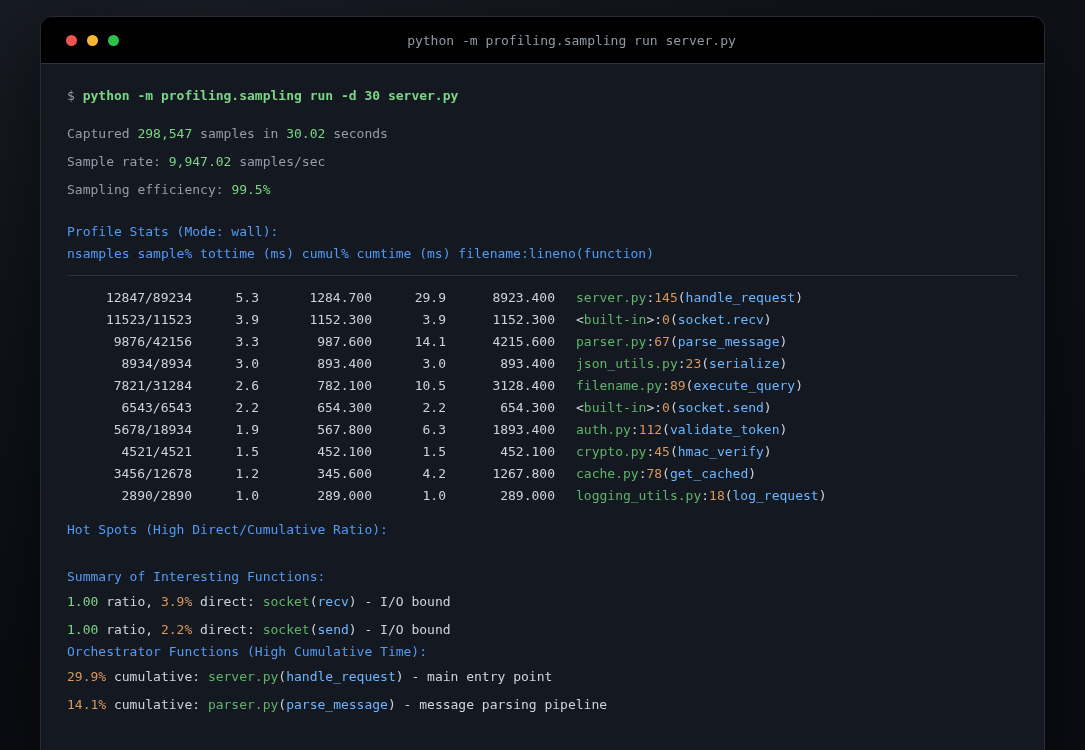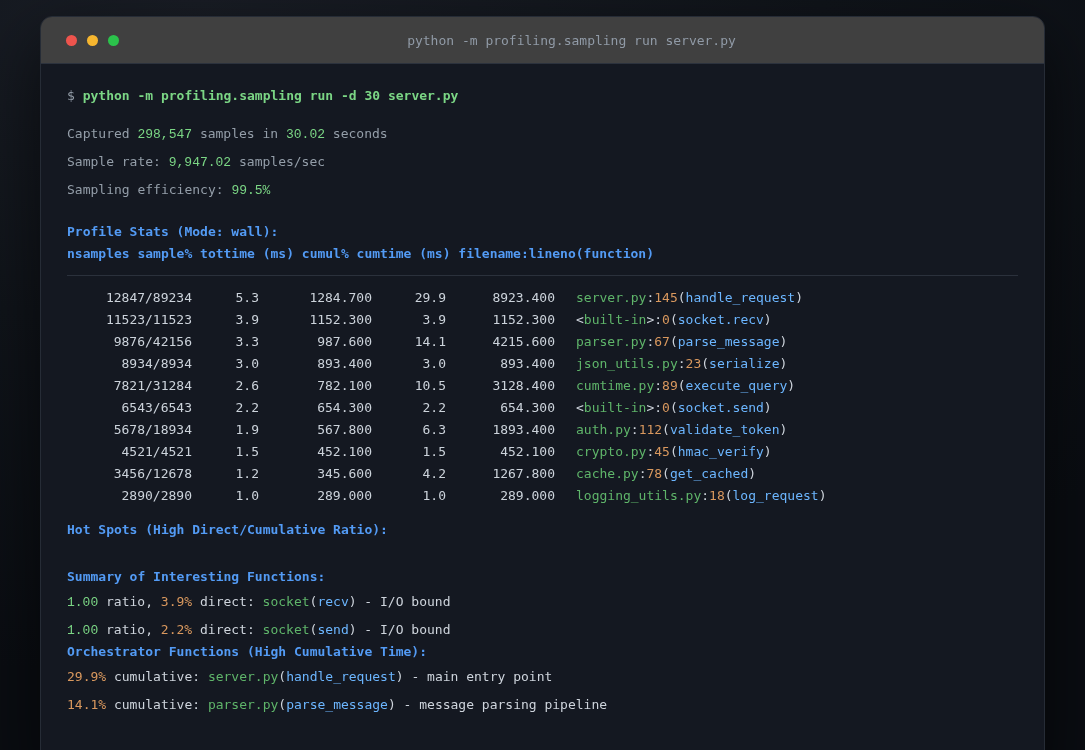--- a/index.html
+++ b/index.html
@@ -9,40 +9,40 @@
     font-family:"DejaVu Sans Mono","Liberation Mono",monospace;
   }
   .stage{position:relative;width:1085px;height:750px;overflow:hidden;}
   .window{
     position:absolute;left:40px;top:16px;width:1005px;height:760px;
     background:#141821;border:1px solid #262c36;border-radius:12px;
     box-shadow:0 24px 70px rgba(0,0,0,.6);
     overflow:hidden;box-sizing:border-box;
   }
   .titlebar{
-    height:47px;background:#404040;border-bottom:1px solid #2c323d;
+    height:47px;background:#000000;border-bottom:1px solid #2c323d;
     display:flex;align-items:center;padding:0 20px 0 25px;box-sizing:border-box;
   }
   .lights{display:flex;gap:10px;width:53px;flex:0 0 auto;}
   .light{width:11px;height:11px;border-radius:50%;display:inline-block;}
   .light.red{background:#ee544d;}
   .light.yellow{background:#f6b62f;}
   .light.green{background:#2bc24b;}
   .titlebar-title{
     flex:1;text-align:center;color:#909aa6;font-size:13px;letter-spacing:0;
     white-space:nowrap;overflow:hidden;
   }
   .term{
     padding:21px 26px 30px 26px;font-size:13px;color:#ccd3db;
   }
   .line{height:22px;line-height:22px;white-space:pre;}
-  .line-h{color:#539bf5;font-weight:700;}
+  .line-h{color:#539bf5;font-weight:400;}
   .c-d{color:#949ea9;}
   .c-w{color:#ced4dc;}
-  .c-g{color:#7bd685;font-family:Liberation Mono, monospace;}
+  .c-g{color:#7bd685;}
   .c-gb{color:#7bd685;font-weight:700;}
   .c-gf{color:#5fb56a;}
   .c-o{color:#d9985e;}
   .c-b{color:#6cb6ff;}
   .mt-xl{margin-top:20px;}
   .mt-lg{margin-top:16px;}
   .mt-md{margin-top:12px;}
   .mt-sm{margin-top:6px;}
   .mt-xs{margin-top:3px;}
   .mt-sec{margin-top:25px;}
@@ -120,21 +120,21 @@
     <span class="col c5">893.400</span>
     <span class="loc"><span class="c-gf">json_utils.py</span><span class="c-w">:</span><span class="c-o">23</span><span class="c-w">(</span><span class="c-b">serialize</span><span class="c-w">)</span></span>
   </div>
 
   <div class="row line">
     <span class="col c1">7821/31284</span>
     <span class="col c2">2.6</span>
     <span class="col c3">782.100</span>
     <span class="col c4">10.5</span>
     <span class="col c5">3128.400</span>
-    <span class="loc"><span class="c-gf">cumtime.py</span><span class="c-w">:</span><span class="c-o">89</span><span class="c-w">(</span><span class="c-b">execute_query</span><span class="c-w">)</span></span>
+    <span class="loc"><span class="c-gf">filename.py</span><span class="c-w">:</span><span class="c-o">89</span><span class="c-w">(</span><span class="c-b">execute_query</span><span class="c-w">)</span></span>
   </div>
 
   <div class="row line">
     <span class="col c1">6543/6543</span>
     <span class="col c2">2.2</span>
     <span class="col c3">654.300</span>
     <span class="col c4">2.2</span>
     <span class="col c5">654.300</span>
     <span class="loc"><span class="c-w">&lt;</span><span class="c-gf">built-in</span><span class="c-w">&gt;</span><span class="c-w">:</span><span class="c-o">0</span><span class="c-w">(</span><span class="c-b">socket.send</span><span class="c-w">)</span></span>
   </div>

